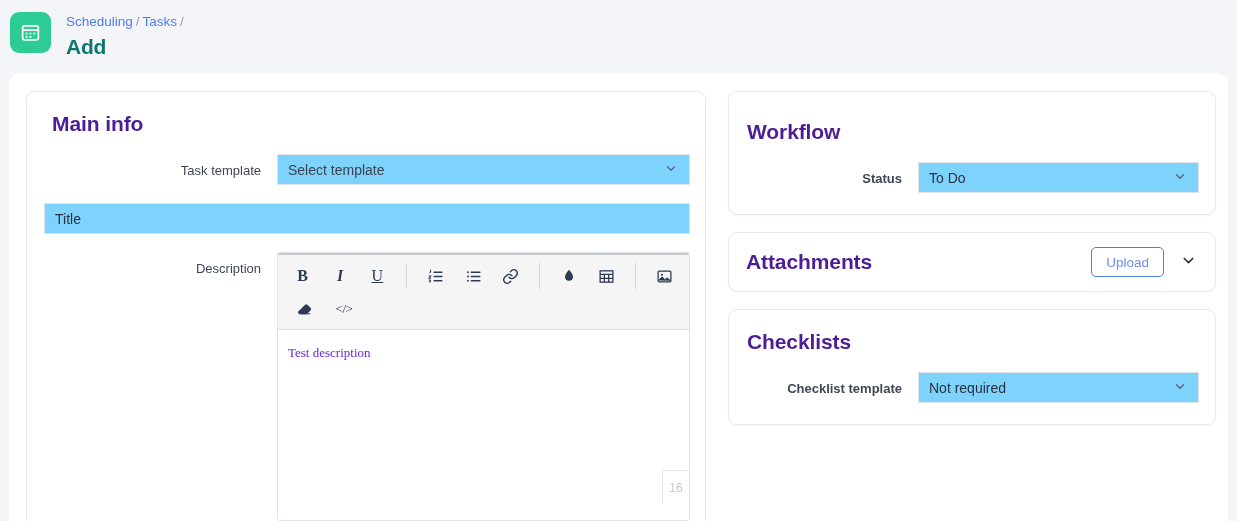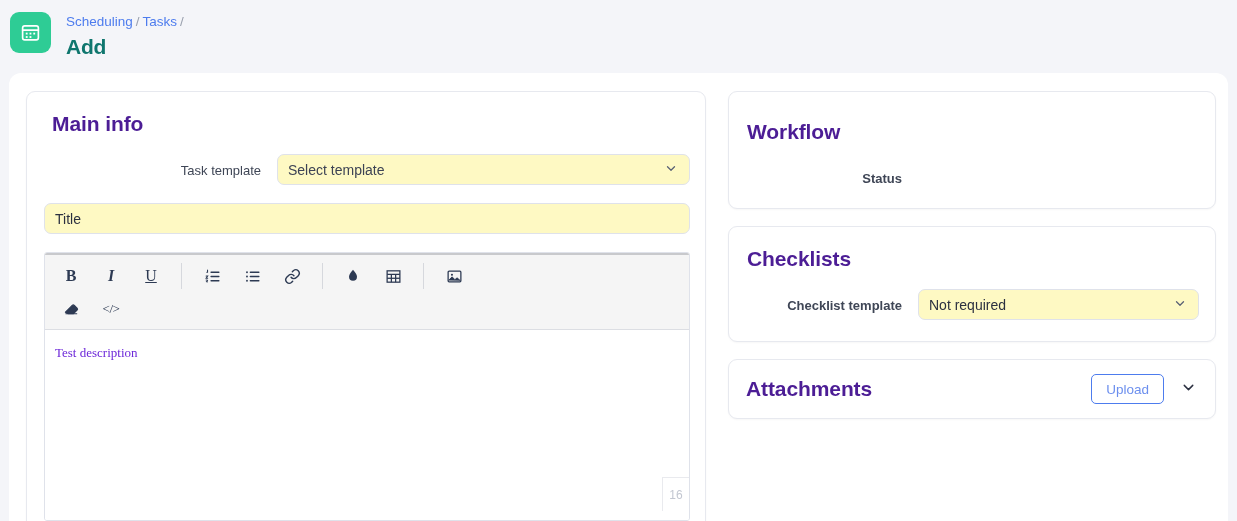--- a/index.html
+++ b/index.html
@@ -116,22 +116,22 @@
     font-size: 13px;
     color: #3f4656;
     line-height: 16px;
   }
   .form-row .field-control { flex: 1 1 auto; min-width: 0; }
 
   
   .control {
     height: 31px;
     border: 1px solid #dfe2ea;
-    border-radius: 7px;
-    background: #fef9c3;
+    border-radius: 1px;
+    background: #7dd3fc;
     display: flex;
     align-items: center;
     padding: 0 10px;
     font-size: 14px;
     color: #2b3040;
     position: relative;
     cursor: text;
   }
   .control.select { cursor: pointer; padding-right: 34px; }
   .control .chevron {
@@ -198,21 +198,21 @@
   }
   .editor-text {
     font-family: Liberation Serif, serif;
     font-size: 13px;
     color: #6d28d9;
     line-height: 18px;
   }
   .char-counter {
     position: absolute;
     right: 0;
-    bottom: 9px;
+    bottom: 16px;
     width: 27px;
     height: 34px;
     border-left: 1px solid #e9eaee;
     border-top: 1px solid #e9eaee;
     display: flex;
     align-items: center;
     justify-content: center;
     font-size: 12px;
     color: #c3c7d1;
     background: #fff;
@@ -302,20 +302,21 @@
 
         <div class="form-row">
           <div class="field-control">
             <div class="control">
               <span class="value-text">Title</span>
             </div>
           </div>
         </div>
 
         <div class="form-row">
+          <div class="field-label">Description</div>
           <div class="field-control">
             <div class="editor">
 
               <div class="editor-toolbar">
                 <div class="tb-row">
                   <div class="tb-btn glyph b">B</div>
                   <div class="tb-btn glyph i">I</div>
                   <div class="tb-btn glyph u">U</div>
 
                   <div class="tb-sep"></div>
@@ -397,47 +398,57 @@
 
       </div>
     </div>
 
     <div class="col-right">
 
       <div class="card card-workflow">
         <div class="card-title">Workflow</div>
         <div class="form-row right">
           <div class="field-label">Status</div>
+          <div class="field-control">
+            <div class="control select">
+              <span class="value-text">To Do</span>
+              <span class="chevron">
+                <svg width="14" height="14" viewBox="0 0 24 24" fill="none" stroke="#5a6275" stroke-width="2.2" stroke-linecap="round" stroke-linejoin="round">
+                    <polyline points="6 9 12 15 18 9"></polyline>
+                  </svg>
+              </span>
+            </div>
+          </div>
+        </div>
+      </div>
+
+      <div class="card card-attachments">
+        <div class="card-title">Attachments</div>
+        <div class="attach-actions">
+          <div class="upload-btn">Upload</div>
+          <span class="attach-chevron">
+            <svg width="17" height="17" viewBox="0 0 24 24" fill="none" stroke="#2b3040" stroke-width="2" stroke-linecap="round" stroke-linejoin="round">
+                <polyline points="6 9 12 15 18 9"></polyline>
+              </svg>
+          </span>
         </div>
       </div>
 
       <div class="card card-checklists">
         <div class="card-title">Checklists</div>
         <div class="form-row right">
           <div class="field-label">Checklist template</div>
           <div class="field-control">
             <div class="control select">
               <span class="value-text">Not required</span>
               <span class="chevron">
                 <svg width="14" height="14" viewBox="0 0 24 24" fill="none" stroke="#5a6275" stroke-width="2.2" stroke-linecap="round" stroke-linejoin="round">
                     <polyline points="6 9 12 15 18 9"></polyline>
                   </svg>
               </span>
             </div>
           </div>
         </div>
       </div>
 
-      <div class="card card-attachments">
-        <div class="card-title">Attachments</div>
-        <div class="attach-actions">
-          <div class="upload-btn">Upload</div>
-          <span class="attach-chevron">
-            <svg width="17" height="17" viewBox="0 0 24 24" fill="none" stroke="#2b3040" stroke-width="2" stroke-linecap="round" stroke-linejoin="round">
-                <polyline points="6 9 12 15 18 9"></polyline>
-              </svg>
-          </span>
-        </div>
-      </div>
-
     </div>
   </div>
 </div>
 
 </body></html>

